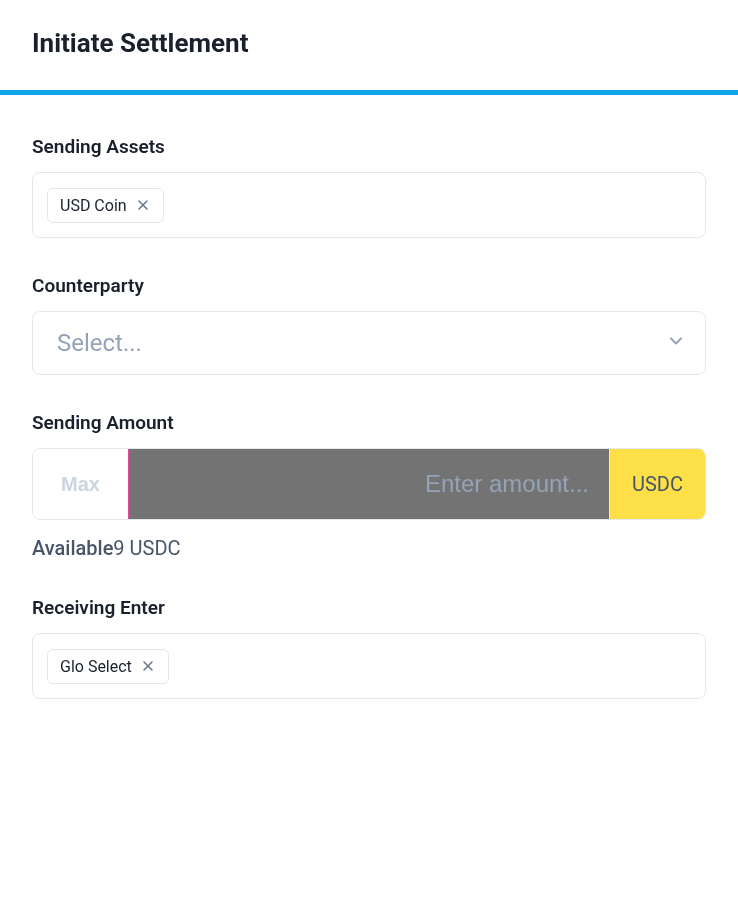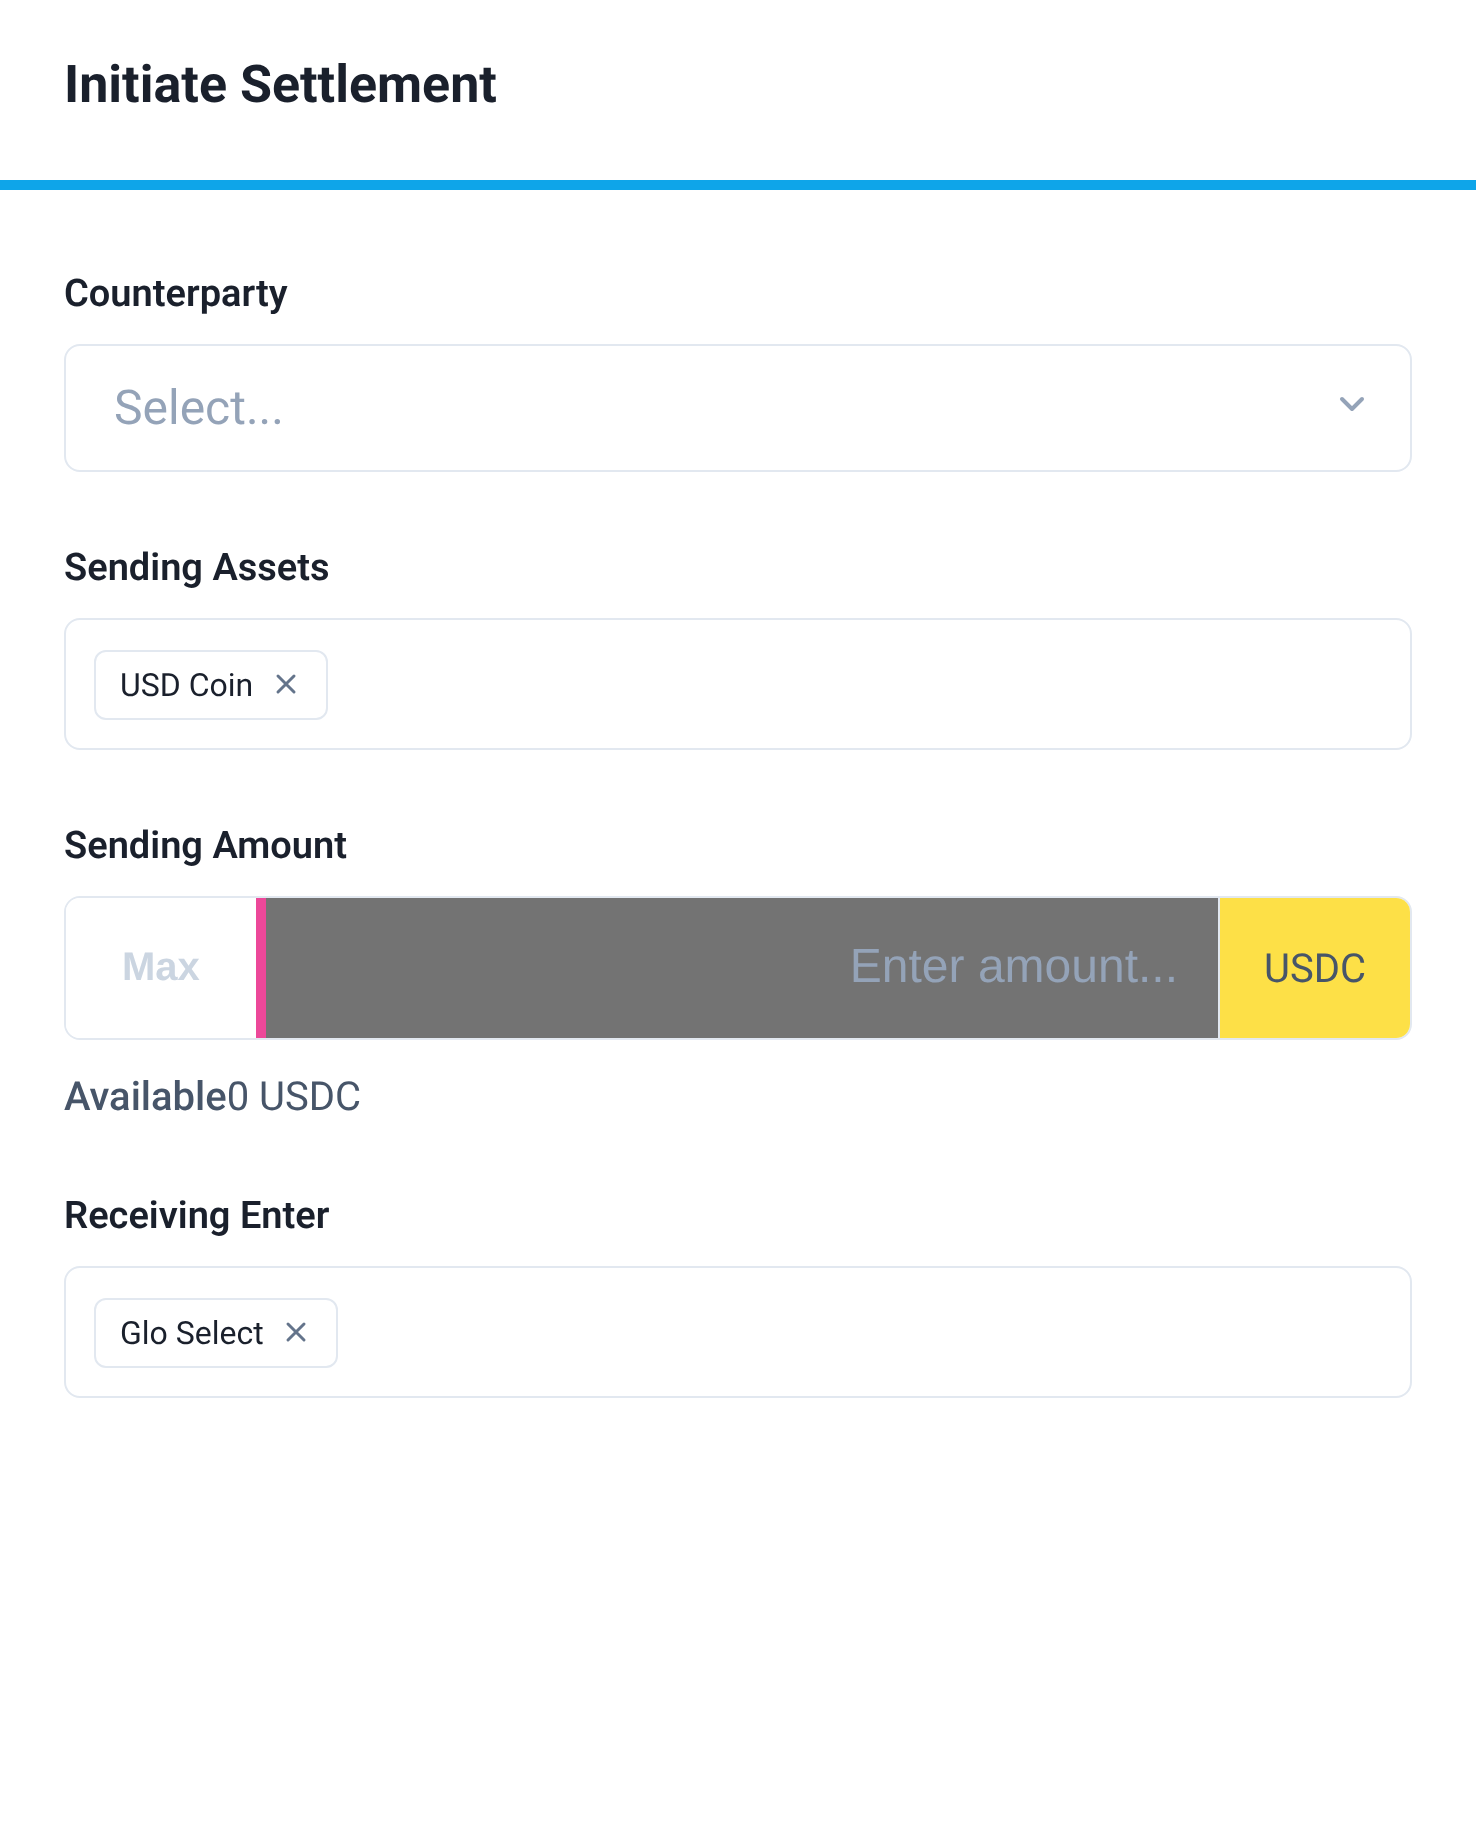--- a/index.html
+++ b/index.html
@@ -109,21 +109,21 @@
       border: 1px solid #e2e8f0;
       border-radius: 8px;
       overflow: hidden;
     }
     
     .max-button {
       padding: 0 28px;
       height: 70px;
       background: #ffffff;
       border: none;
-      border-right: 5px solid #ec4899;
+      border-right: 1px solid #ec4899;
       font-size: 20px;
       font-weight: 600;
       color: #cbd5e1;
       cursor: pointer;
     }
     
     .amount-input {
       flex: 1;
       height: 70px;
       padding: 0 20px;
@@ -200,57 +200,57 @@
     }
   </style>
 </head>
 <body>
 
 <div class="header">
   <h1 class="page-title">Initiate Settlement</h1>
 </div>
 
 <div class="form-container">
-
-  <div class="form-group">
-    <label class="form-label">Counterparty</label>
-    <div class="select-wrapper">
-      <div class="select-field">Select...</div>
-      <span class="chevron-icon">
-        <svg width="20" height="20" viewBox="0 0 20 20" fill="none">
-          <path d="M5 7.5L10 12.5L15 7.5" stroke="#94a3b8" stroke-width="2" stroke-linecap="round" stroke-linejoin="round"></path>
-        </svg>
-      </span>
-    </div>
-  </div>
 
   <div class="form-group">
     <label class="form-label">Sending Assets</label>
     <div class="tag-container">
       <div class="tag">
         <span>USD Coin</span>
         <span class="tag-remove">
           <svg width="12" height="12" viewBox="0 0 12 12" fill="none">
             <path d="M2 2L10 10M2 10L10 2" stroke="#64748b" stroke-width="1.5" stroke-linecap="round"></path>
           </svg>
         </span>
       </div>
     </div>
   </div>
 
   <div class="form-group">
+    <label class="form-label">Counterparty</label>
+    <div class="select-wrapper">
+      <div class="select-field">Select...</div>
+      <span class="chevron-icon">
+        <svg width="20" height="20" viewBox="0 0 20 20" fill="none">
+          <path d="M5 7.5L10 12.5L15 7.5" stroke="#94a3b8" stroke-width="2" stroke-linecap="round" stroke-linejoin="round"></path>
+        </svg>
+      </span>
+    </div>
+  </div>
+
+  <div class="form-group">
     <label class="form-label">Sending Amount</label>
     <div class="amount-input-group">
       <button class="max-button">Max</button>
       <input type="text" class="amount-input" placeholder="Enter amount..." style="">
       <div class="currency-label">USDC</div>
     </div>
     <div class="available-row">
       <span class="available-label">Available</span>
-      <span class="available-value">0 USDC</span>
+      <span class="available-value">9 USDC</span>
     </div>
   </div>
 
   <div class="form-group">
     <label class="form-label">Receiving Enter</label>
     <div class="tag-container">
       <div class="tag">
         <span>Glo Select</span>
         <span class="tag-remove">
           <svg width="12" height="12" viewBox="0 0 12 12" fill="none">

